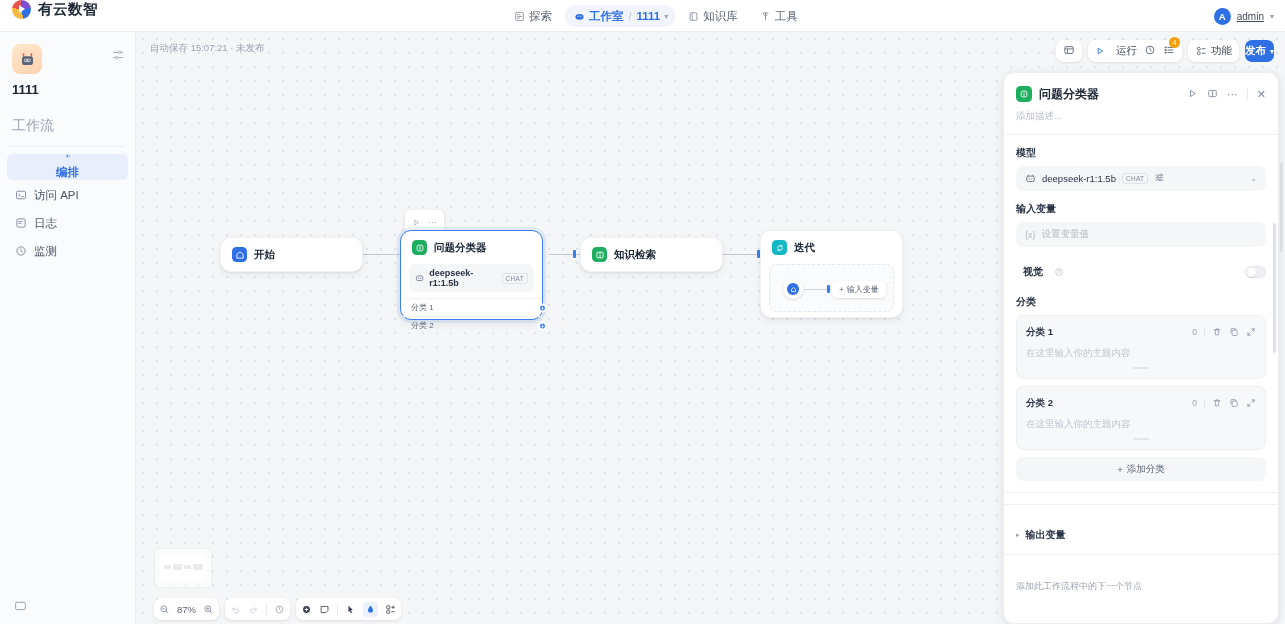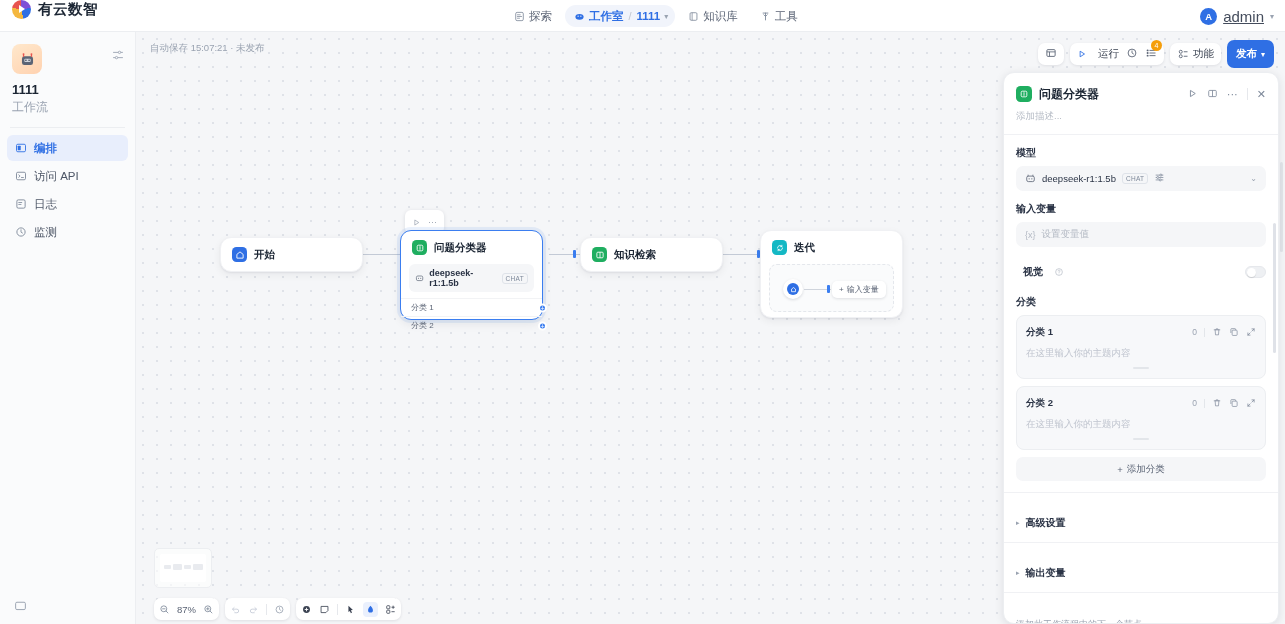--- a/index.html
+++ b/index.html
@@ -36,44 +36,44 @@
   .nav-item.active { background: #f1f4fb; color: #2f6fe4; font-weight: 700; padding-right: 7px; }
   .nav-sep { color: #c3c8d2; font-size: 11px; margin: 0 1px; font-weight: 400; }
   .nav-proj { color: #2f6fe4; font-weight: 700; font-size: 11.5px; }
   .nav-ic { width: 11px; height: 11px; display: inline-block; flex: 0 0 auto; }
 
   .topright { position: absolute; right: 11px; top: 0; height: 32px; display: flex; align-items: center; gap: 6px; }
   .avatar {
     width: 17px; height: 17px; border-radius: 50%; background: #2f6fe4; color: #fff;
     font-size: 9.5px; display: flex; align-items: center; justify-content: center; font-weight: 600;
   }
-  .uname { font-size: 15px; color: #444c5c; text-decoration: underline; }
+  .uname { font-size: 10px; color: #444c5c; text-decoration: underline; }
   .caret { font-size: 8px; color: #9aa3b1; }
 
   
   .sidebar {
     position: absolute; top: 32px; left: 0; width: 136px; height: 592px;
     background: #fafbfc; border-right: 1px solid #eceef1; z-index: 30;
   }
   .sb-head { padding: 12px 12px 0 12px; position: relative; }
   .sb-avatar {
     width: 30px; height: 30px; border-radius: 8px;
     background: linear-gradient(150deg, #ffe8cc, #ffd2b0);
     display: flex; align-items: center; justify-content: center;
   }
   .sb-toggle { position: absolute; right: 11px; top: 15px; cursor: pointer; }
   .sb-title { font-size: 13px; font-weight: 700; color: #1b2533; margin-top: 8px; }
-  .sb-sub { font-size: 12px; color: #9aa3b1; margin-top: 2px; }
+  .sb-sub { font-size: 14px; color: #9aa3b1; margin-top: 20px; }
   .sb-div { height: 1px; background: #eceef1; margin: 11px 10px 7px 10px; }
   .sb-menu { padding: 0 7px; }
   .sb-item {
     display: flex; align-items: center; gap: 7px; height: 26px; padding: 0 8px;
     border-radius: 6px; font-size: 11.5px; color: #4d5666; cursor: pointer; margin-bottom: 2px;
   }
-  .sb-item.active { background: #e8eefc; color: #2f6fe4; font-weight: 700; }
+  .sb-item.active { background: #e8eefc; color: #2f6fe4; font-weight: 700; flex-direction: column; }
   .sb-bottom { position: absolute; bottom: 8px; left: 14px; }
 
   
   .canvas {
     position: absolute; top: 32px; left: 136px; width: 1149px; height: 592px;
     background-color: #f5f6f8;
     background-image: radial-gradient(#dfe2e8 1px, transparent 1px);
     background-size: 14px 14px; overflow: hidden;
   }
   .node {
@@ -155,22 +155,22 @@
   
   .wf-toolbar { position: absolute; right: 11px; top: 40px; display: flex; align-items: center; gap: 6px; z-index: 35; }
   .tb-card { background: #fff; border-radius: 7px; box-shadow: 0 1px 3px rgba(16,24,40,.10); height: 22px; display: flex; align-items: center; padding: 0 7px; gap: 7px; }
   .tb-run { font-size: 10.5px; color: #3b4352; display: flex; align-items: center; gap: 11px; cursor: pointer; }
   .tb-badge {
     position: absolute; top: -5px; right: -5px; min-width: 11px; height: 11px; border-radius: 6px;
     background: #f59e0b; color: #fff; font-size: 7px; display: flex; align-items: center; justify-content: center; padding: 0 2px;
   }
   .tb-feat { font-size: 10.5px; color: #3b4352; display: flex; align-items: center; gap: 4px; cursor: pointer; }
   .btn-publish {
-    background: #2f6fe4; color: #fff; font-size: 10.5px; border-radius: 7px; height: 28px;
-    display: flex; align-items: center; gap: 4px; padding: 0 9px; cursor: pointer; font-weight: 600; justify-content: flex-end;
+    background: #2f6fe4; color: #fff; font-size: 10.5px; border-radius: 7px; height: 22px;
+    display: flex; align-items: center; gap: 4px; padding: 0 0; cursor: pointer; font-weight: 600; justify-content: flex-end;
   }
   .autosave { position: absolute; left: 150px; top: 42px; font-size: 9.5px; color: #9aa3b1; z-index: 35; }
 
   
   .panel {
     position: absolute; right: 6px; top: 72px; width: 276px; height: 552px;
     background: #fff; border-radius: 11px; box-shadow: 0 2px 10px rgba(16,24,40,.10);
     border: 1px solid #eceef1; z-index: 38; overflow: hidden;
   }
   .p-head { display: flex; align-items: center; gap: 7px; padding: 12px 12px 0 12px; }
@@ -704,24 +704,20 @@
         <div class="cat-grip"></div>
       </div>
 
       <div class="btn-add">
         <span>+</span>
         <span>添加分类</span>
       </div>
     </div>
 
     <div class="p-hr" style="margin-top:11px;"></div>
-    <div class="p-collapse">
-      <span class="p-arrow">▸</span>
-      <span>高级设置</span>
-    </div>
     <div class="p-hr"></div>
     <div class="p-collapse">
       <span class="p-arrow">▸</span>
       <span>输出变量</span>
     </div>
     <div class="p-hr"></div>
 
     <div class="next-wrap">
       <div class="next-sub">添加此工作流程中的下一个节点</div>
 

